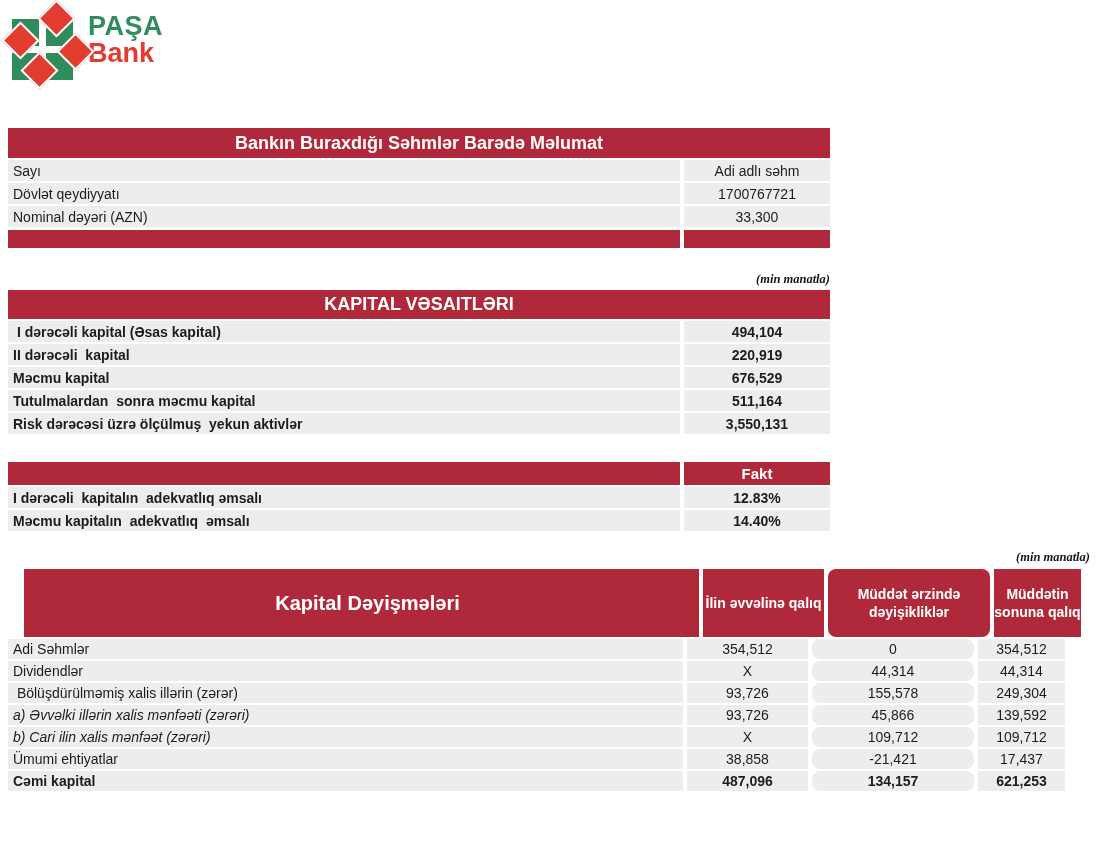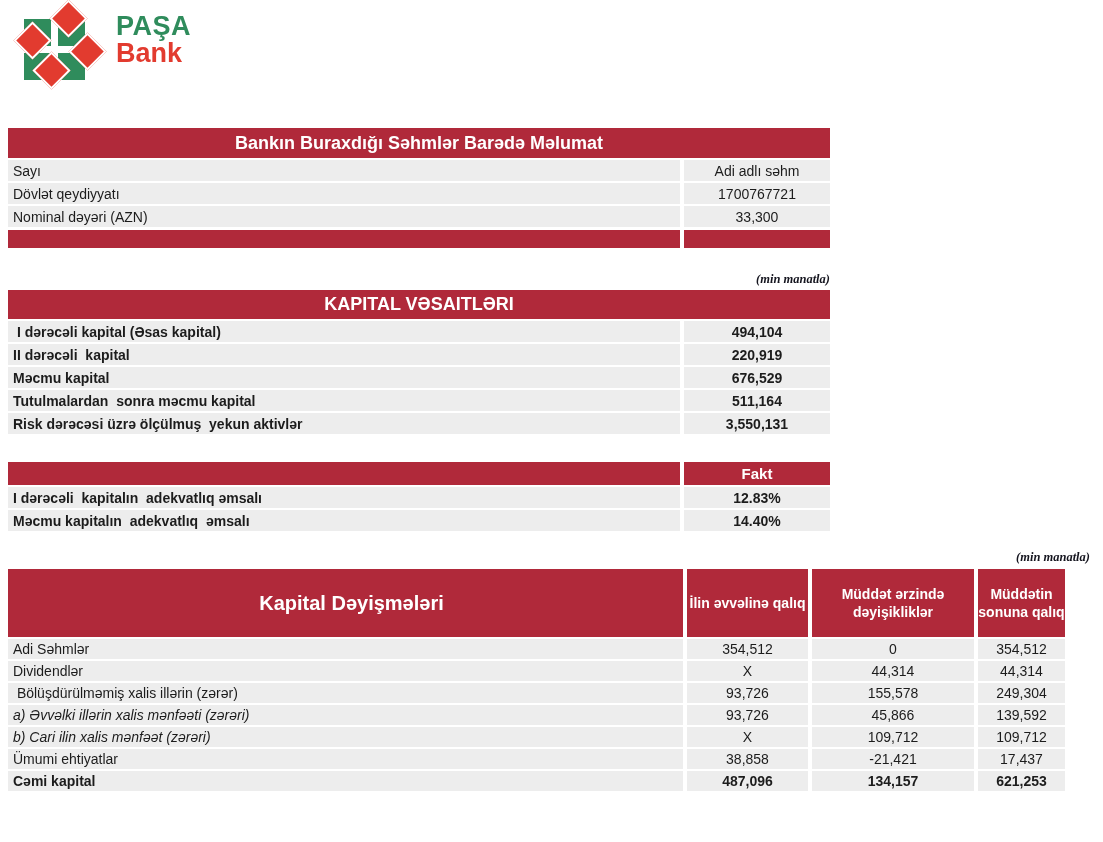--- a/index.html
+++ b/index.html
@@ -1,21 +1,21 @@
 <!DOCTYPE html>
 <html><head>
 <meta charset="utf-8">
 <style>
   html,body{margin:0;padding:0;}
   body{
     width:1103px;height:842px;overflow:hidden;background:#ffffff;
     font-family:"Liberation Sans",sans-serif;color:#1c1c1c;
   }
   
-  .brand{display:flex;gap:16px;padding:6px 0 0 12px;height:74px;align-items:flex-start;}
+  .brand{display:flex;gap:0;padding:6px 0 0 0;height:74px;align-items:flex-start;}
   .logo{position:relative;width:88px;height:76px;flex:none;}
   .lg{position:absolute;width:27px;height:27px;background:#2F8C5C;}
   .lg.tl{left:12px;top:13px}.lg.tr{left:46px;top:13px}
   .lg.bl{left:12px;top:47px}.lg.br{left:46px;top:47px}
   .ld{position:absolute;width:23px;height:23px;background:#E23B2F;border:2px solid #fff;transform:rotate(45deg);}
   .ld.top{left:43px;top:-1px}
   .ld.right{left:62px;top:32px}
   .ld.bottom{left:26px;top:51px}
   .ld.left{left:7px;top:21px}
   .wordmark{padding-top:7px;line-height:27px;}
@@ -51,24 +51,24 @@
   .s3{margin-top:28px;}
   .s3 .c{font-weight:700;}
   .s3 .hrow .c{background:#B0293A;height:23px;}
   .s3 .hrow .val{color:#fff;font-size:15px;}
 
   
   .r4{display:flex;gap:4px;margin-top:2px;}
   .c4{background:#EDEDED;display:flex;align-items:center;justify-content:center;font-size:14px;height:20px;}
   .c4.lab{width:675px;justify-content:flex-start;padding-left:5px;box-sizing:border-box;white-space:pre;}
   .c4.v1{width:121px;}
-  .c4.v2{width:162px;}
+  .c4.v2{width:162px;border-radius:8px;}
   .c4.v3{width:87px;}
   .h4 .c4{background:#B0293A;color:#fff;font-weight:700;height:68px;text-align:center;line-height:1.3;}
-  .h4 .c4.lab{justify-content:center;font-size:20px;padding-left:12px;white-space:normal;}
+  .h4 .c4.lab{justify-content:center;font-size:20px;padding-left:12px;white-space:normal;margin-left:16px;}
   .r4.it .c4.lab{font-style:italic;}
   .r4.bold .c4{font-weight:700;}
 </style>
 </head>
 <body>
 
 <div class="page">
 
   <div class="brand">
     <div class="logo">

